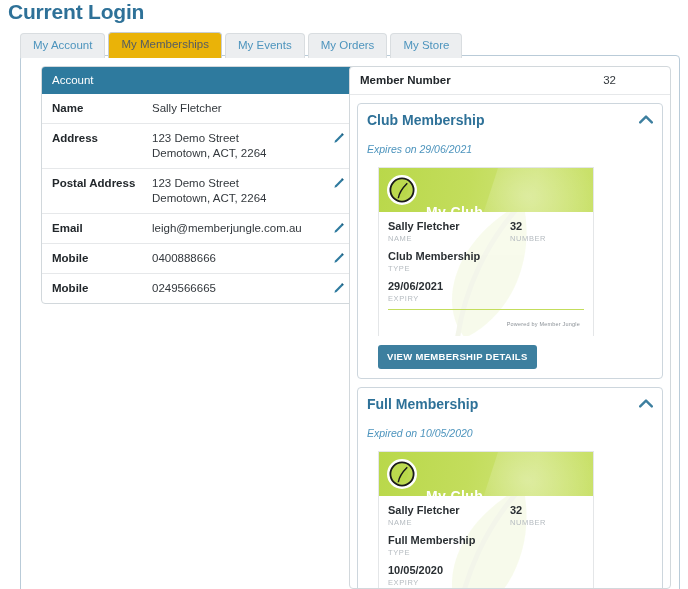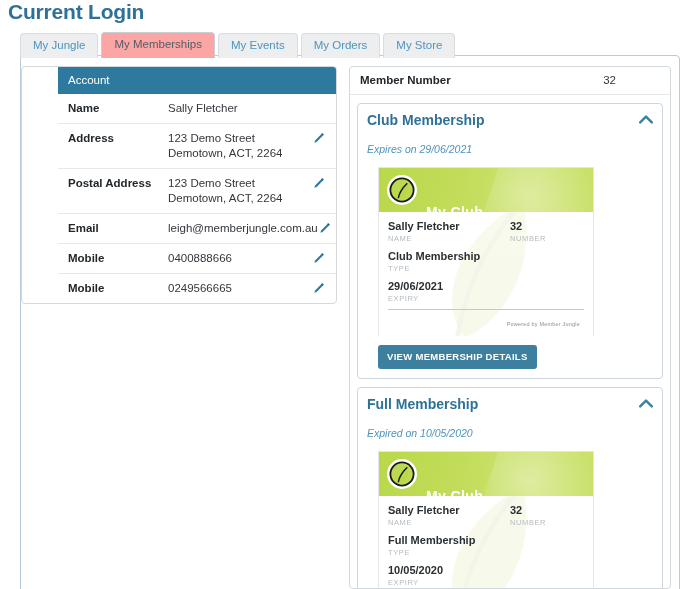--- a/index.html
+++ b/index.html
@@ -29,21 +29,21 @@
     border: 1px solid #d9dde0;
     border-bottom: none;
     border-radius: 4px 4px 0 0;
     padding: 5px 12px 6px 12px;
     font-size: 11.5px;
     color: #4d94bd;
     white-space: nowrap;
     line-height: 13px;
   }
   .tab.active {
-    background: #fca5a5;
+    background: #eab308;
     color: #555c63;
     border-color: #c8ced3;
     padding-bottom: 7px;
     position: relative;
     z-index: 6;
   }
 
   
   .content-panel {
     position: absolute; left: 20px; top: 55px;
@@ -63,21 +63,21 @@
   }
   .panel-head {
     background: #2e7a9e;
     color: #ffffff;
     font-size: 11.5px;
     padding: 6px 10px 7px 10px;
     line-height: 14px;
   }
 
   
-  #account-panel { left: 0; top: 10px; width: 316px; padding-left: 36px; }
+  #account-panel { left: 20px; top: 10px; width: 316px; }
   .acct-row {
     display: flex; align-items: flex-start;
     border-top: 1px solid #e6e8ea;
     padding: 7px 10px 7px 10px;
     position: relative;
     min-height: 27px;
   }
   .acct-row:first-of-type { border-top: none; }
   .acct-label {
     width: 100px; flex: none;
@@ -196,21 +196,21 @@
   }
 </style>
 </head>
 <body>
 
 <div class="page">
 
   <div class="page-title">Current Login</div>
 
   <div class="tabs" id="tab-bar">
-      <div class="tab">My Jungle</div>
+      <div class="tab">My Account</div>
       <div class="tab active">My Memberships</div>
       <div class="tab">My Events</div>
       <div class="tab">My Orders</div>
       <div class="tab">My Store</div>
     </div>
 
   <div class="content-panel">
 
     <div class="panel" id="account-panel">
       <div class="panel-head">Account</div>

